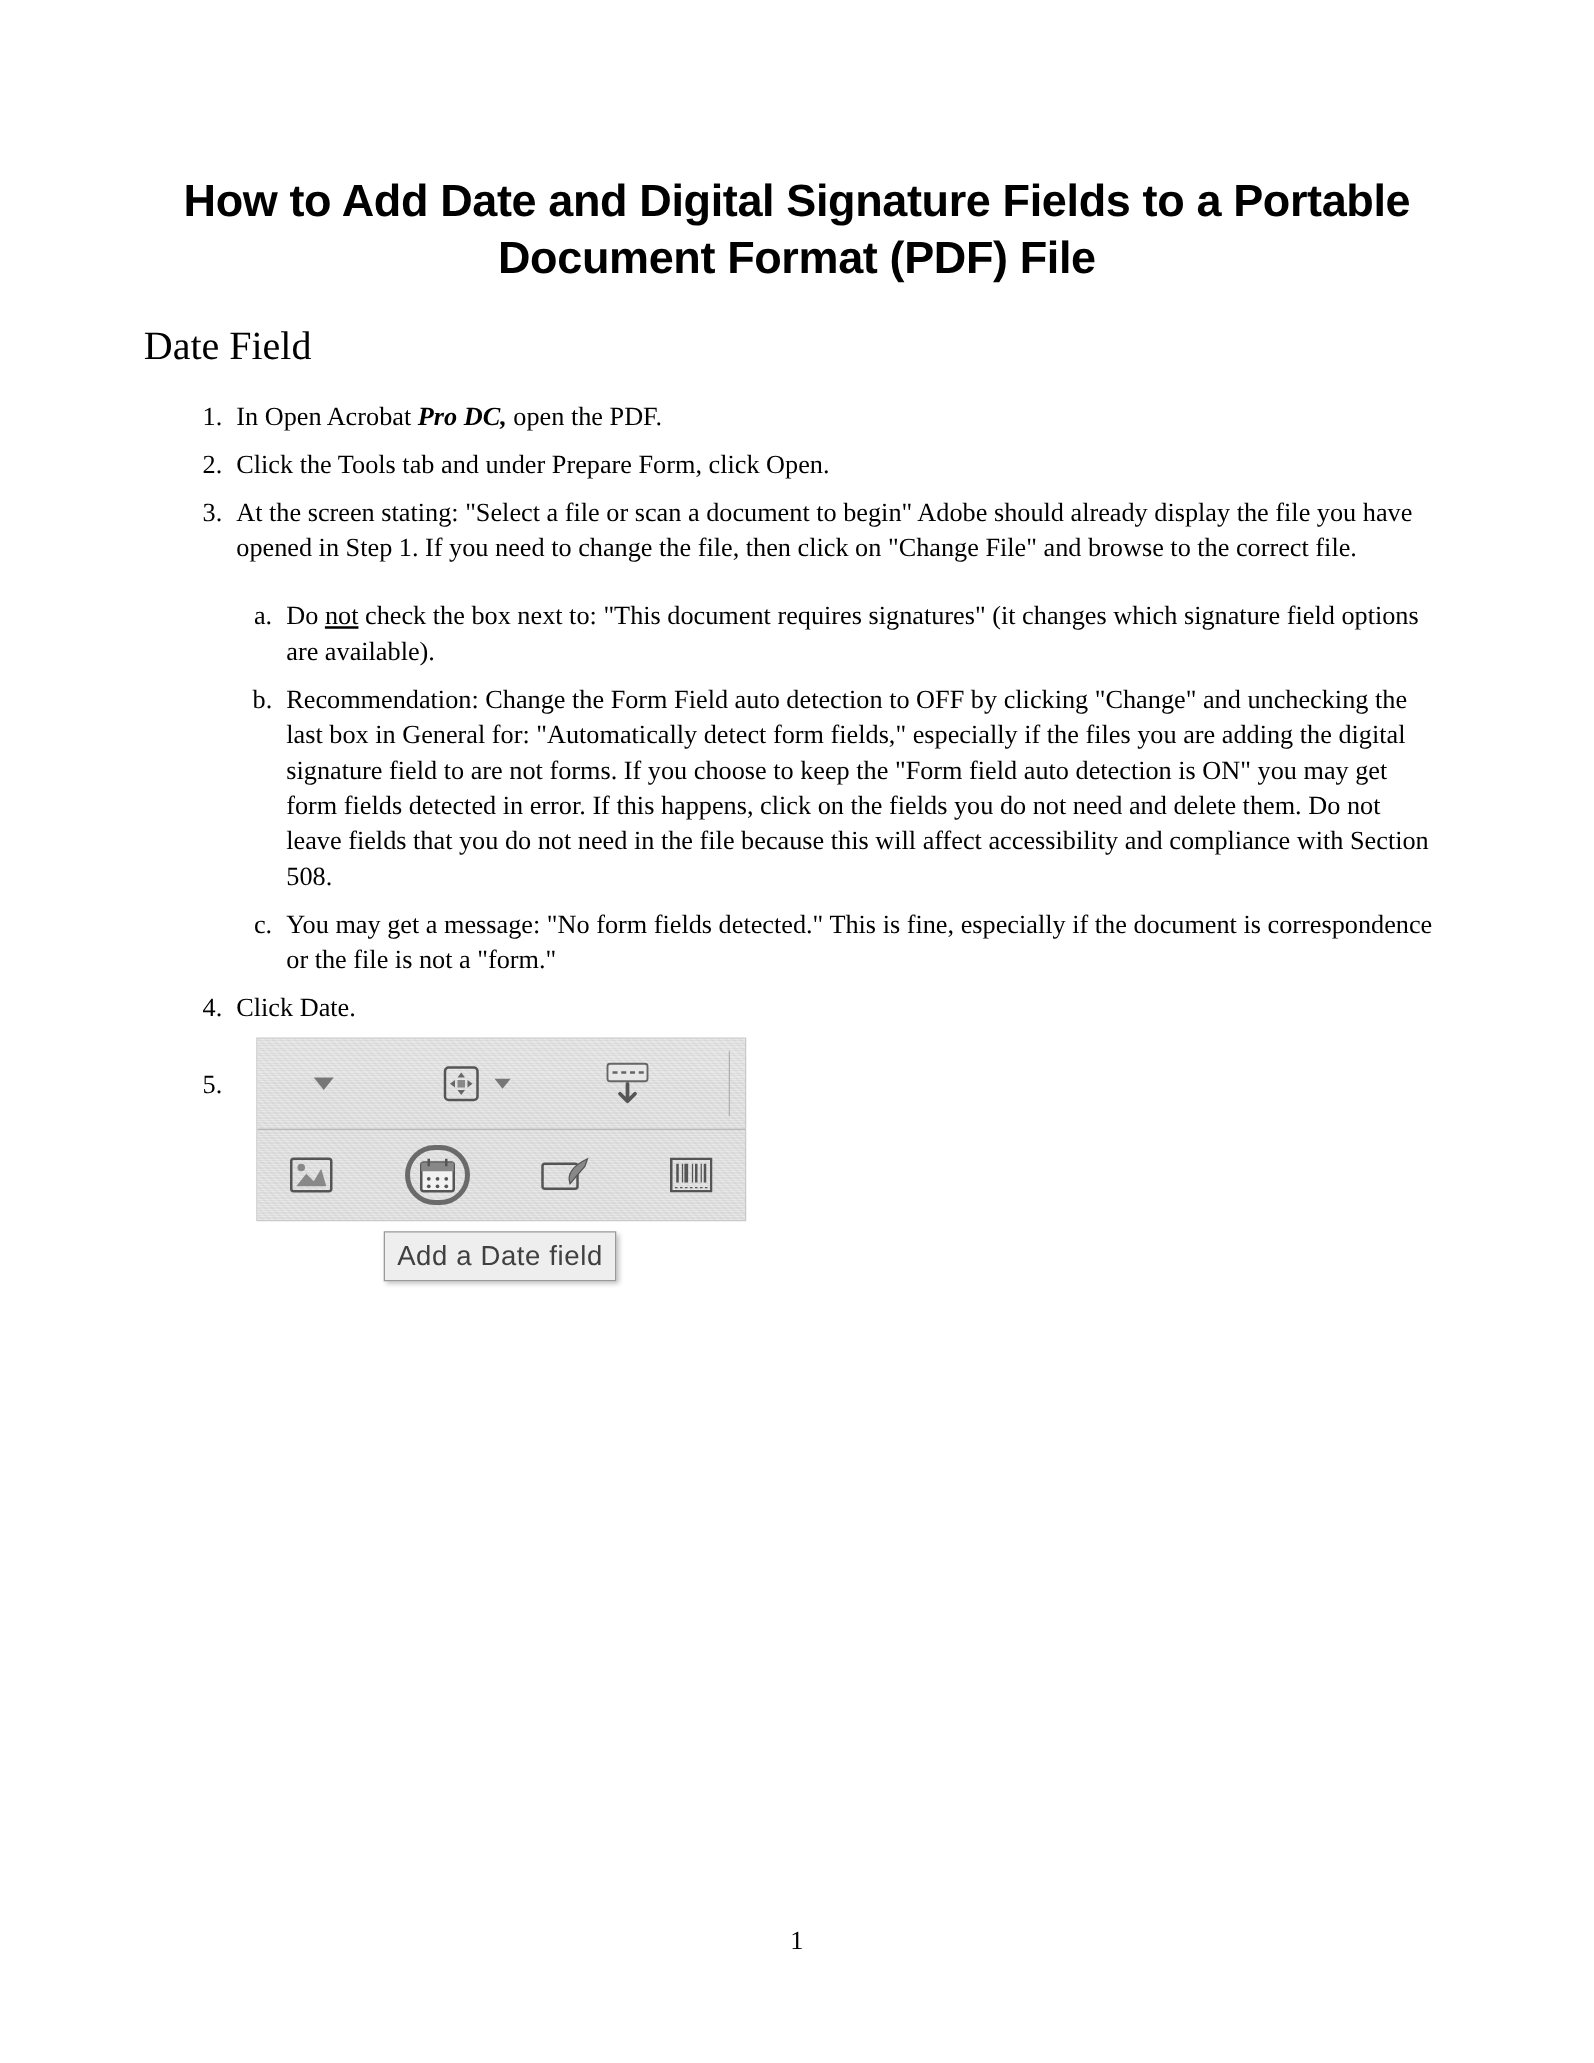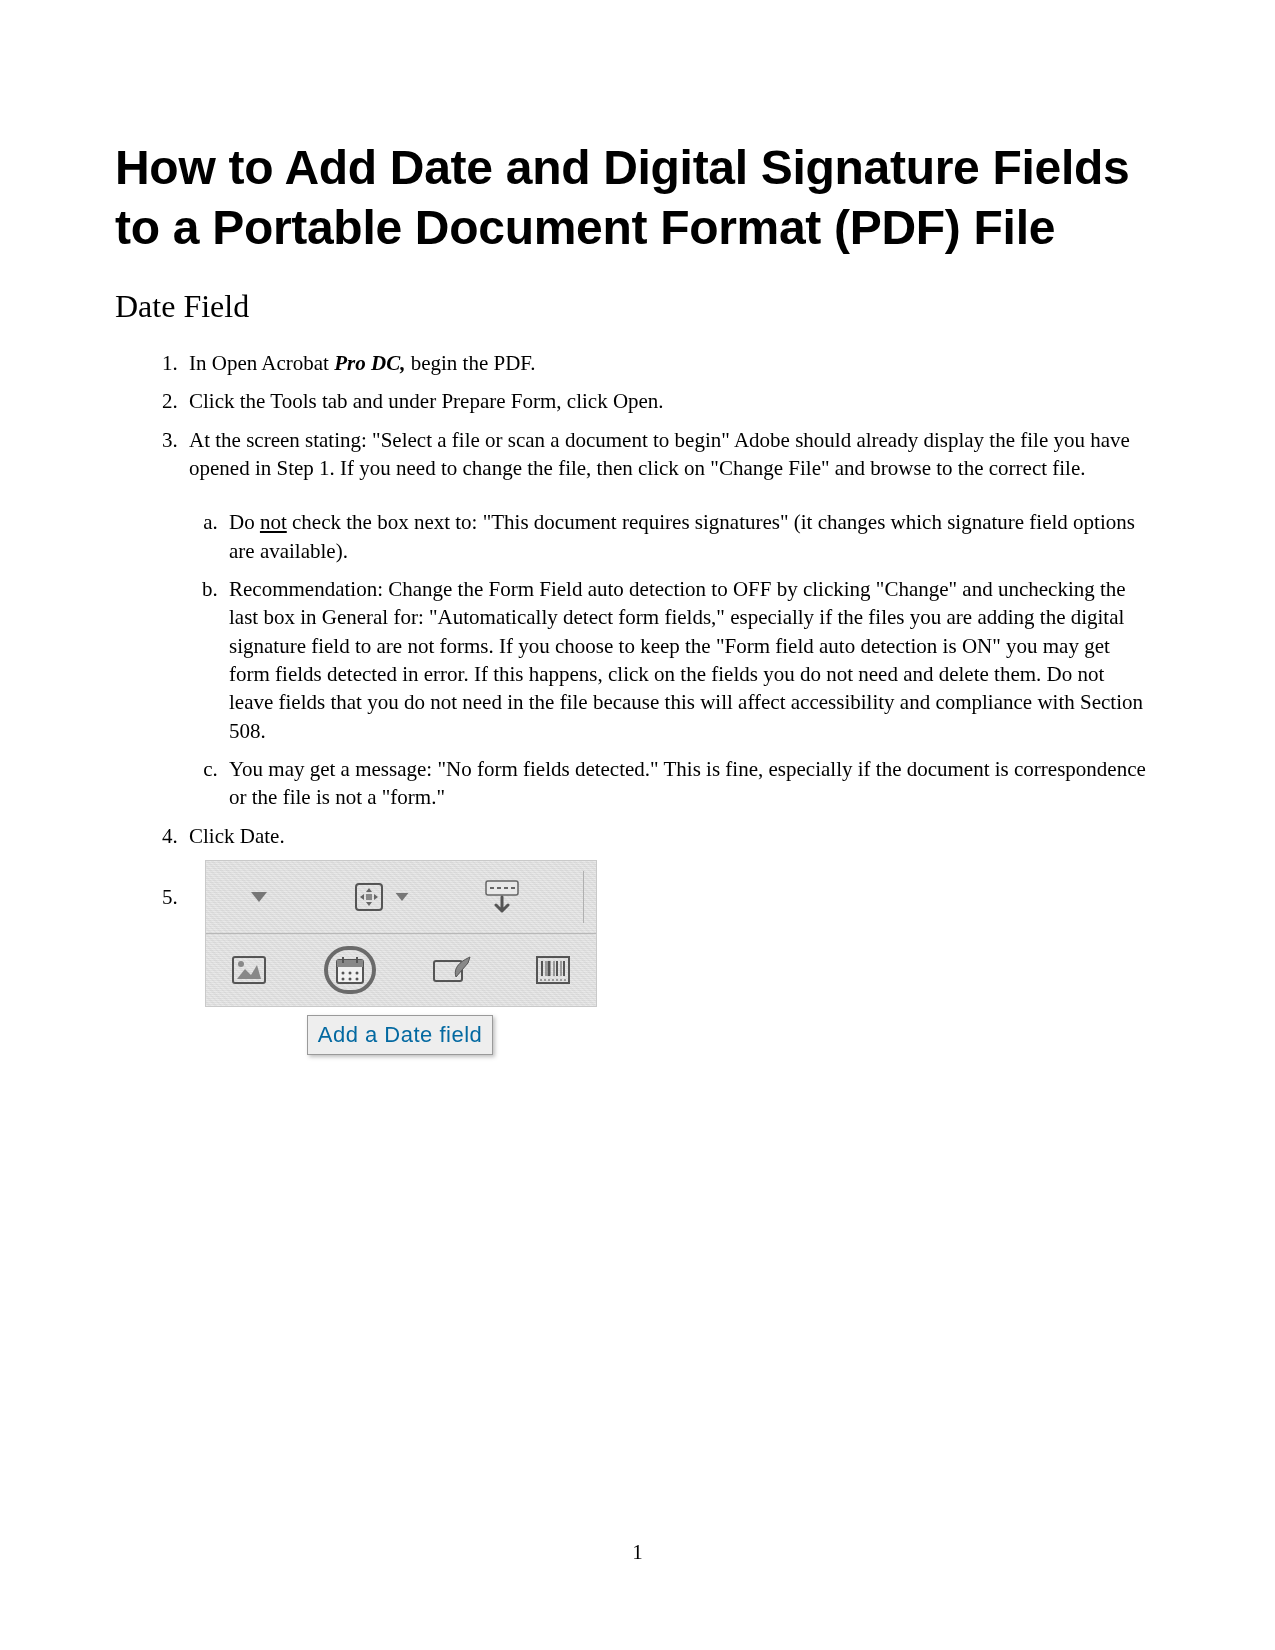--- a/index.html
+++ b/index.html
@@ -12,24 +12,25 @@
     height: 1650px;
     position: relative;
     box-sizing: border-box;
   }
   .page {
     padding: 138px 115px 0 115px;
   }
   h1.title {
     font-family: Arial, Helvetica, sans-serif;
     font-weight: 700;
-    font-size: 48px;
+    font-size: 36px;
     line-height: 1.25;
     margin: 0 0 30px 0;
     letter-spacing: -0.3px;
+    text-align: center;
   }
   h2.section {
     font-family: "Times New Roman", Times, serif;
     font-weight: 400;
     font-size: 32px;
     margin: 0 0 24px 0;
   }
   ol.main {
     list-style: decimal;
     font-size: 21px;
@@ -102,41 +103,41 @@
     text-align: center;
     margin-top: 8px;
   }
   .tooltip {
     display: inline-block;
     background:#eee;
     border:1px solid #9a9a9a;
     box-shadow: 2px 2px 4px rgba(0,0,0,0.25);
     font-family: Tahoma, Arial, sans-serif;
     font-size: 22px;
-    color:#0369a1;
+    color:#404040;
     padding: 4px 10px;
     letter-spacing: 0.5px;
   }
 
   
   svg { display:block; }
   .ico { fill:none; stroke:#555; stroke-width:2; }
 </style>
 </head>
 <body>
 
 <div class="page">
 
   <h1 class="title">How to Add Date and Digital Signature Fields to a Portable Document Format (PDF) File</h1>
 
   <h2 class="section">Date Field</h2>
 
   <ol class="main">
     <li>
-      <span>In Open Acrobat </span><span class="bold-italic">Pro DC,</span><span> begin the PDF.</span>
+      <span>In Open Acrobat </span><span class="bold-italic">Pro DC,</span><span> open the PDF.</span>
     </li>
     <li>Click the Tools tab and under Prepare Form, click Open.</li>
     <li>
       <span>At the screen stating: "Select a file or scan a document to begin" Adobe should already display the file you have opened in Step 1.  If you need to change the file, then click on "Change File" and browse to the correct file.</span>
       <ol class="sub">
         <li>
           <span>Do </span><span class="underline">not</span><span> check the box next to: "This document requires signatures" (it changes which signature field options are available).</span>
         </li>
         <li>Recommendation:  Change the Form Field auto detection to OFF by clicking "Change" and unchecking the last box in General for: "Automatically detect form fields," especially if the files you are adding the digital signature field to are not forms.  If you choose to keep the "Form field auto detection is ON" you may get form fields detected in error.  If this happens, click on the fields you do not need and delete them.  Do not leave fields that you do not need in the file because this will affect accessibility and compliance with Section 508.</li>
         <li>You may get a message: "No form fields detected."  This is fine, especially if the document is correspondence or the file is not a "form."</li>

